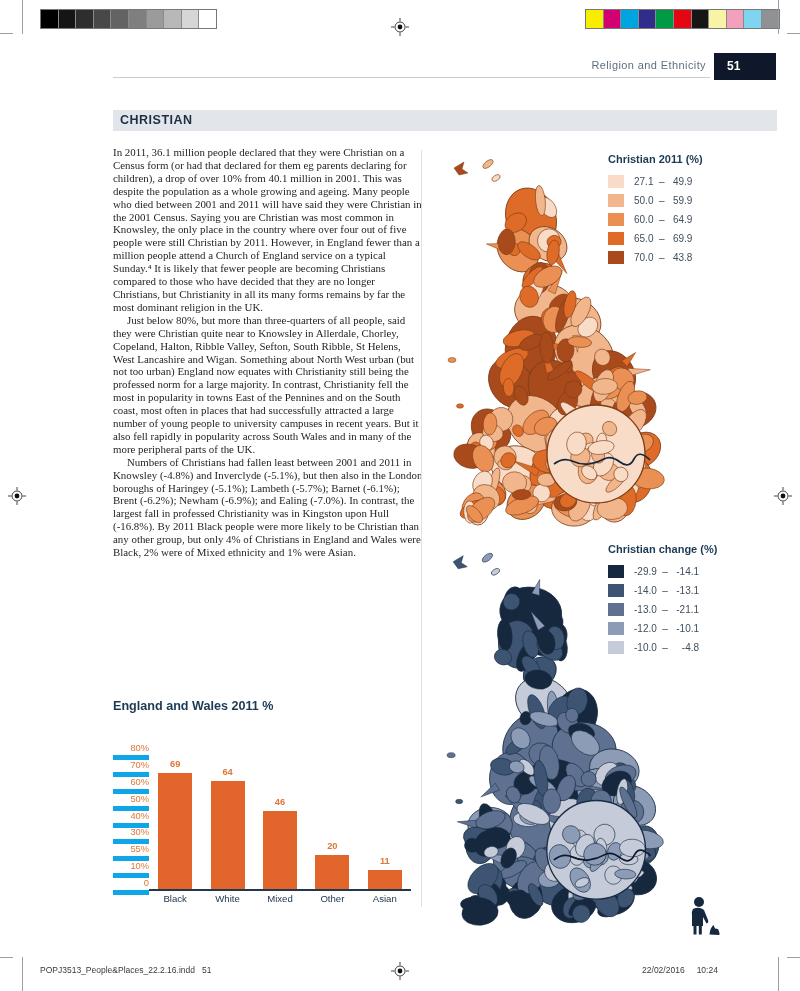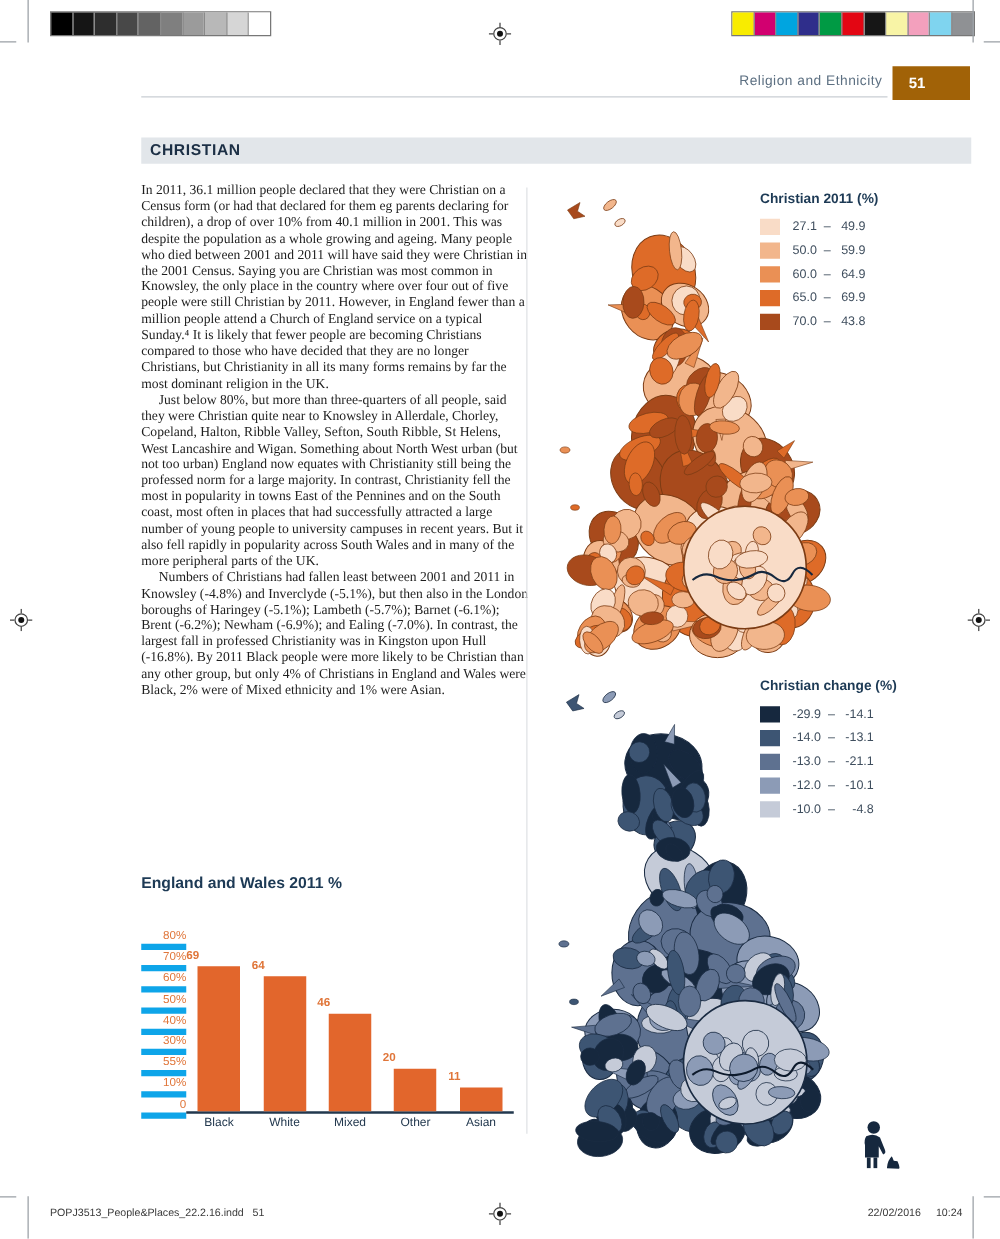--- a/index.html
+++ b/index.html
@@ -32,35 +32,35 @@
   .guide-line{left:421px;top:150px;width:1px;height:757px;background:#dfe2e5}
   
   .chart-title{top:698px;left:113px;width:334px;font-size:12.6px;font-weight:bold;
                color:#1d3a55;line-height:16.5px}
   #chart{top:744px;left:113px;width:312px;height:172px}
   .ytick{position:absolute;width:36px;text-align:right;font-size:9.3px;
          border-bottom:5px solid #0ea5e9;height:11px;line-height:11px;padding-bottom:1px}
   #chart-bars{position:absolute;left:36px;top:10px;width:262px;height:135px;
               border-bottom:2px solid #22384e;overflow:visible}
   .bar{position:absolute;bottom:0}
-  .bar-val{position:absolute;font-size:9.3px;font-weight:bold;text-align:left}
+  .bar-val{position:absolute;font-size:9.3px;font-weight:bold;text-align:center}
   .bar-cat{position:absolute;top:139px;font-size:9.6px;color:#22384e;text-align:center}
   
   .map-section{overflow:visible}
   #map-2011{left:435px;top:148px;width:345px;height:385px}
   #map-change{left:435px;top:538px;width:345px;height:398px}
   .map-svg{position:absolute;left:0;top:0}
   .legend{position:absolute;left:173px;top:5px;z-index:5}
   .legend-title{font-size:11px;font-weight:bold;color:#1d3a55;margin-bottom:7px}
   .legend-row{display:flex;align-items:center;height:19px}
   .legend-swatch{width:16px;height:13px;margin-right:10px}
   .legend-label{font-size:10px;color:#3f4e5e;white-space:pre}
   
   .footer-left{top:965px;left:40px;font-size:8.5px;color:#3a3a3a;white-space:pre}
-  .footer-right{top:965px;left:590px;width:180px;text-align:right;font-size:8.5px;color:#3a3a3a}
+  .footer-right{top:965px;left:590px;width:180px;text-align:center;font-size:8.5px;color:#3a3a3a}
   .footer-right span + span{margin-left:12px}
   #person-icon{left:684px;top:896px}
 </style>
 </head>
 <body>
 
 <div class="abs" id="grayscale-bar">
     <div class="swatch" style="background: rgb(0, 0, 0);"></div>
     <div class="swatch" style="background: rgb(21, 21, 21);"></div>
     <div class="swatch" style="background: rgb(46, 46, 46);"></div>
@@ -122,21 +122,21 @@
 <svg class="abs regmark" style="left:391px;top:962px" viewBox="0 0 18 18">
     <circle cx="9" cy="9" r="5" fill="none" stroke="#444" stroke-width="1"></circle>
     <circle cx="9" cy="9" r="2.4" fill="#111"></circle>
     <line x1="9" y1="0" x2="9" y2="3.5" stroke="#444"></line>
     <line x1="9" y1="14.5" x2="9" y2="18" stroke="#444"></line>
     <line x1="0" y1="9" x2="3.5" y2="9" stroke="#444"></line>
     <line x1="14.5" y1="9" x2="18" y2="9" stroke="#444"></line>
   </svg>
 
 <div class="abs section-label">Religion and Ethnicity</div>
-<div class="abs page-badge" style="background: #a16207;">51</div>
+<div class="abs page-badge" style="background: #0f172a;">51</div>
 <div class="abs header-rule"></div>
 
 <div class="abs title-bar">
   <span>CHRISTIAN</span>
 </div>
 
 <div class="abs body-text">
   <p>In 2011, 36.1 million people declared that they were Christian on a Census form (or had that declared for them eg parents declaring for children), a drop of over 10% from 40.1 million in 2001. This was despite the population as a whole growing and ageing. Many people who died between 2001 and 2011 will have said they were Christian in the 2001 Census. Saying you are Christian was most common in Knowsley, the only place in the country where over four out of five people were still Christian by 2011. However, in England fewer than a million people attend a Church of England service on a typical Sunday.⁴ It is likely that fewer people are becoming Christians compared to those who have decided that they are no longer Christians, but Christianity in all its many forms remains by far the most dominant religion in the UK.</p>
   <p>Just below 80%, but more than three-quarters of all people, said they were Christian quite near to Knowsley in Allerdale, Chorley, Copeland, Halton, Ribble Valley, Sefton, South Ribble, St Helens, West Lancashire and Wigan. Something about North West urban (but not too urban) England now equates with Christianity still being the professed norm for a large majority. In contrast, Christianity fell the most in popularity in towns East of the Pennines and on the South coast, most often in places that had successfully attracted a large number of young people to university campuses in recent years. But it also fell rapidly in popularity across South Wales and in many of the more peripheral parts of the UK.</p>
   <p>Numbers of Christians had fallen least between 2001 and 2011 in Knowsley (-4.8%) and Inverclyde (-5.1%), but then also in the London boroughs of Haringey (-5.1%); Lambeth (-5.7%); Barnet (-6.1%); Brent (-6.2%); Newham (-6.9%); and Ealing (-7.0%). In contrast, the largest fall in professed Christianity was in Kingston upon Hull (-16.8%). By 2011 Black people were more likely to be Christian than any other group, but only 4% of Christians in England and Wales were Black, 2% were of Mixed ethnicity and 1% were Asian.</p>

